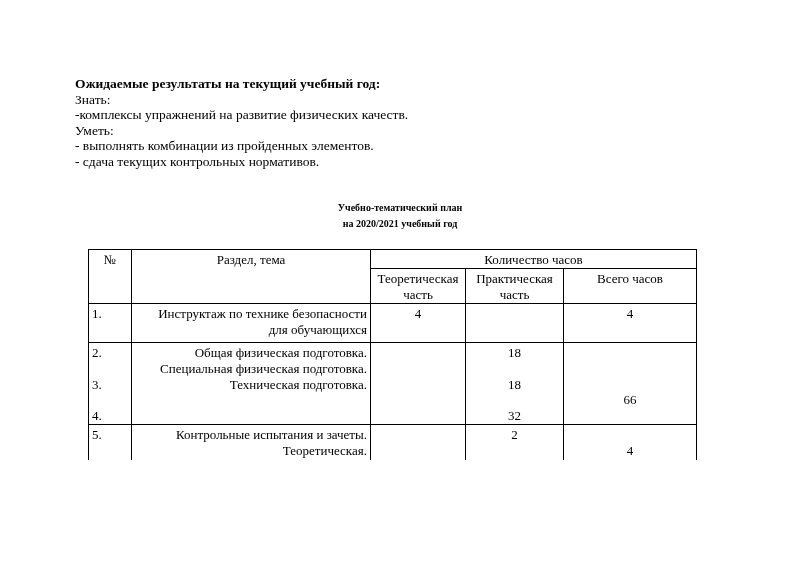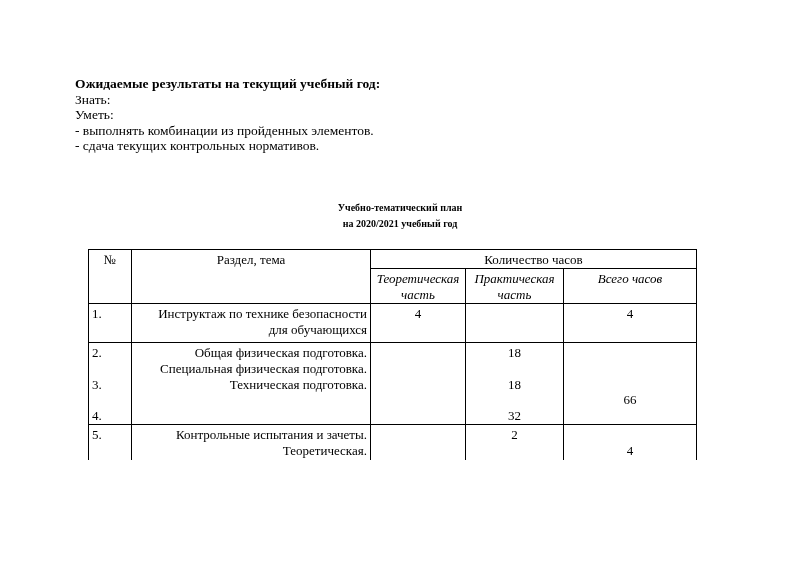--- a/index.html
+++ b/index.html
@@ -34,35 +34,36 @@
     vertical-align:top;
     padding:2px 3px 0 3px;
     overflow:hidden;
   }
   td.c { text-align:center; }
   td.mid { vertical-align:middle; }
   td.numcol { padding-left:11px; }
   td.topiccol { padding-left:4px;text-align:right; }
   .line { height:15.8px; line-height:15.8px; white-space:nowrap; }
   tr.hdr1 td { height:17px; }
-  tr.hdr2 td { height:29px;font-style:italic; }
+  tr.hdr2 td { height:29px; }
   tr.r1 td { height:39px; }
   tr.r2 td { height:81px; }
   tr.r3 td { height:48px; }
   tr.total td { height:18px; font-weight:normal; }
   .itogo { font-weight:bold; font-style:italic; }
 </style>
 </head>
 <body>
 
 <div class="page">
 
   <div class="intro">
     <p class="bold">Ожидаемые результаты на текущий учебный год:</p>
     <p>Знать:</p>
+    <p>-комплексы упражнений на развитие физических качеств.</p>
     <p>Уметь:</p>
     <p>- выполнять комбинации из пройденных элементов.</p>
     <p>- сдача текущих контрольных нормативов.</p>
   </div>
 
   <div class="plan-title">
     <p>Учебно-тематический план</p>
     <p>на 2020/2021 учебный год</p>
   </div>
 

